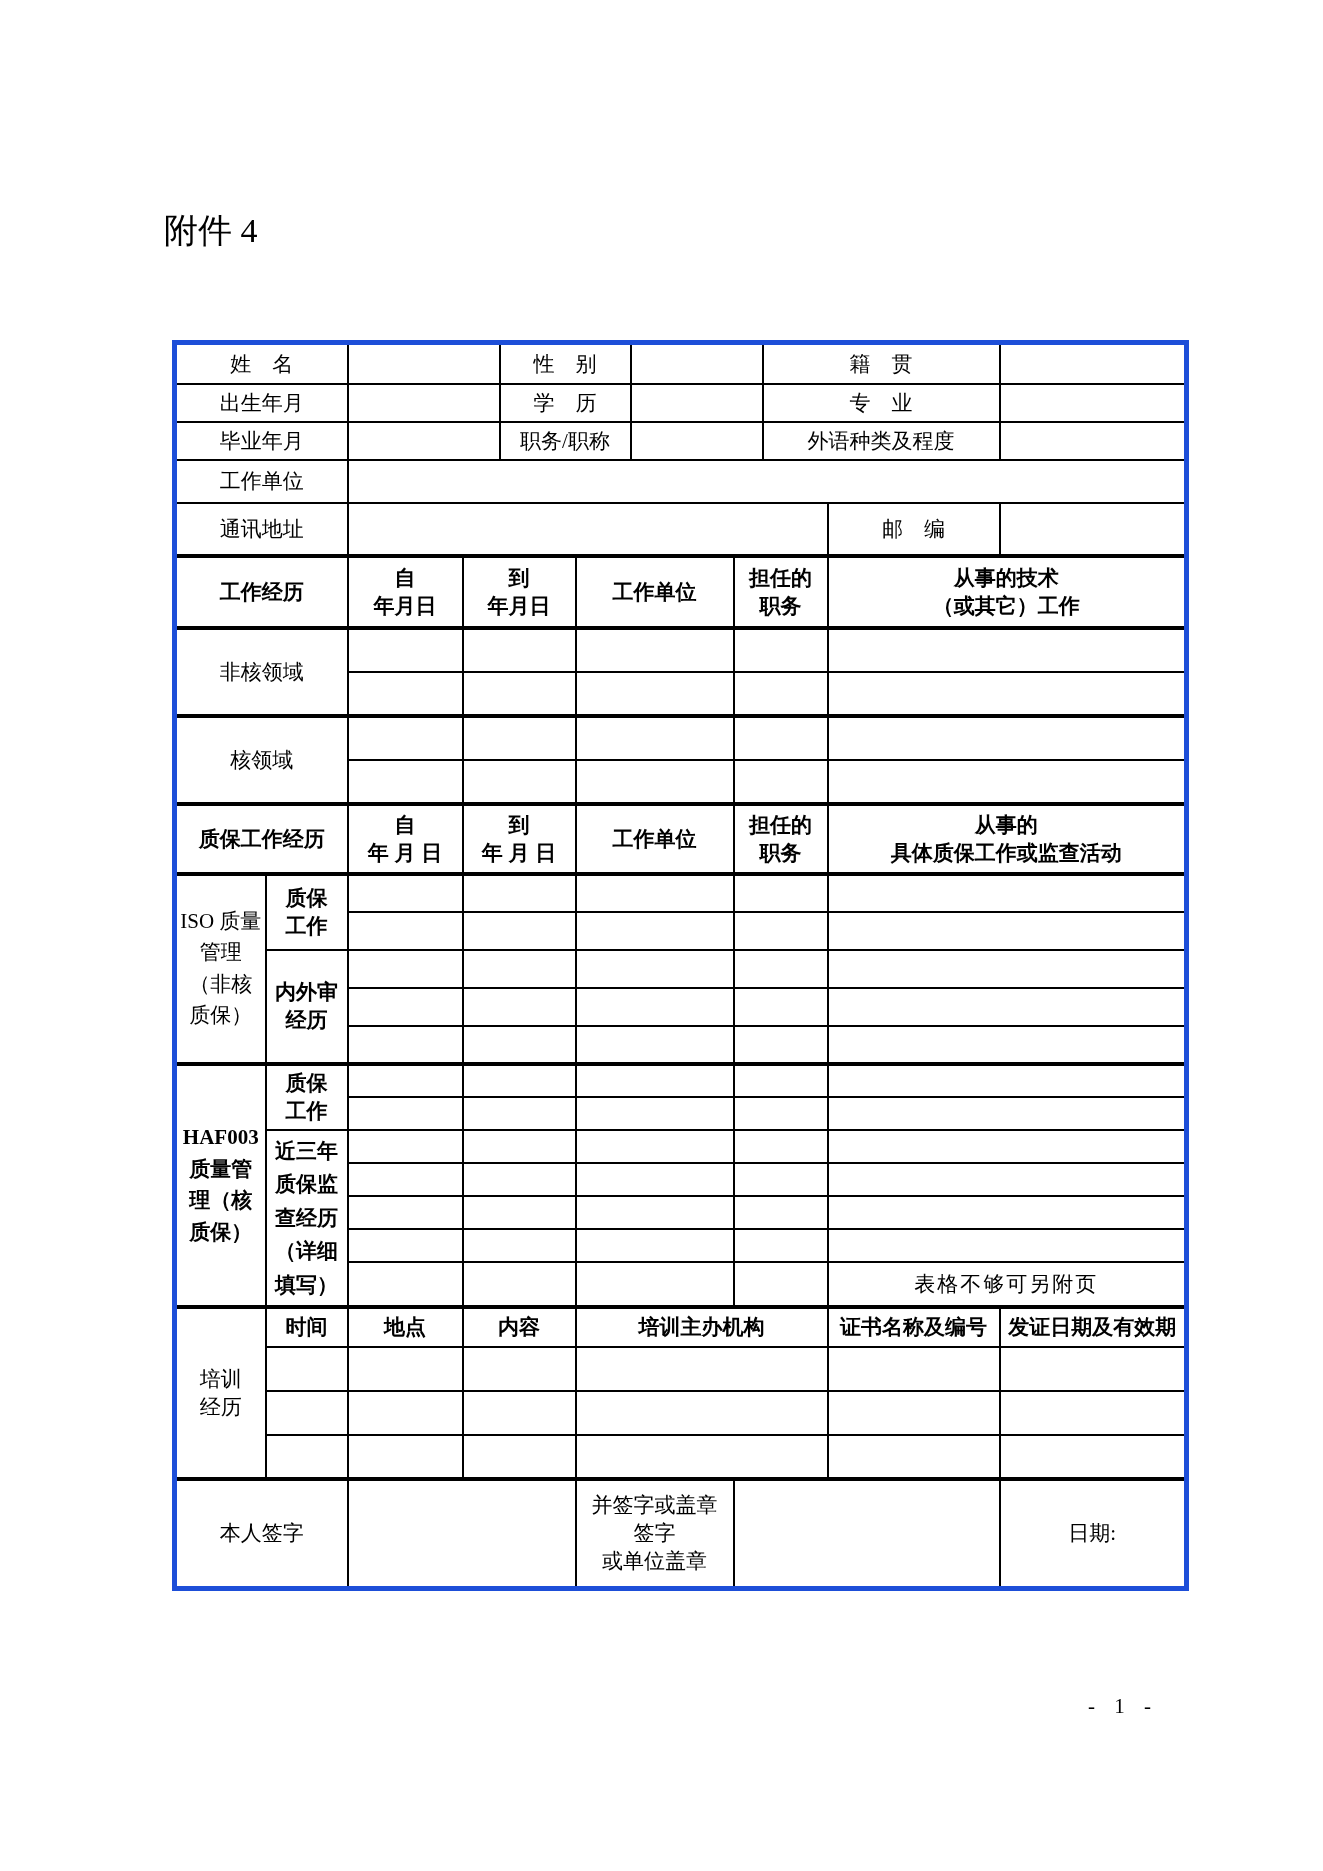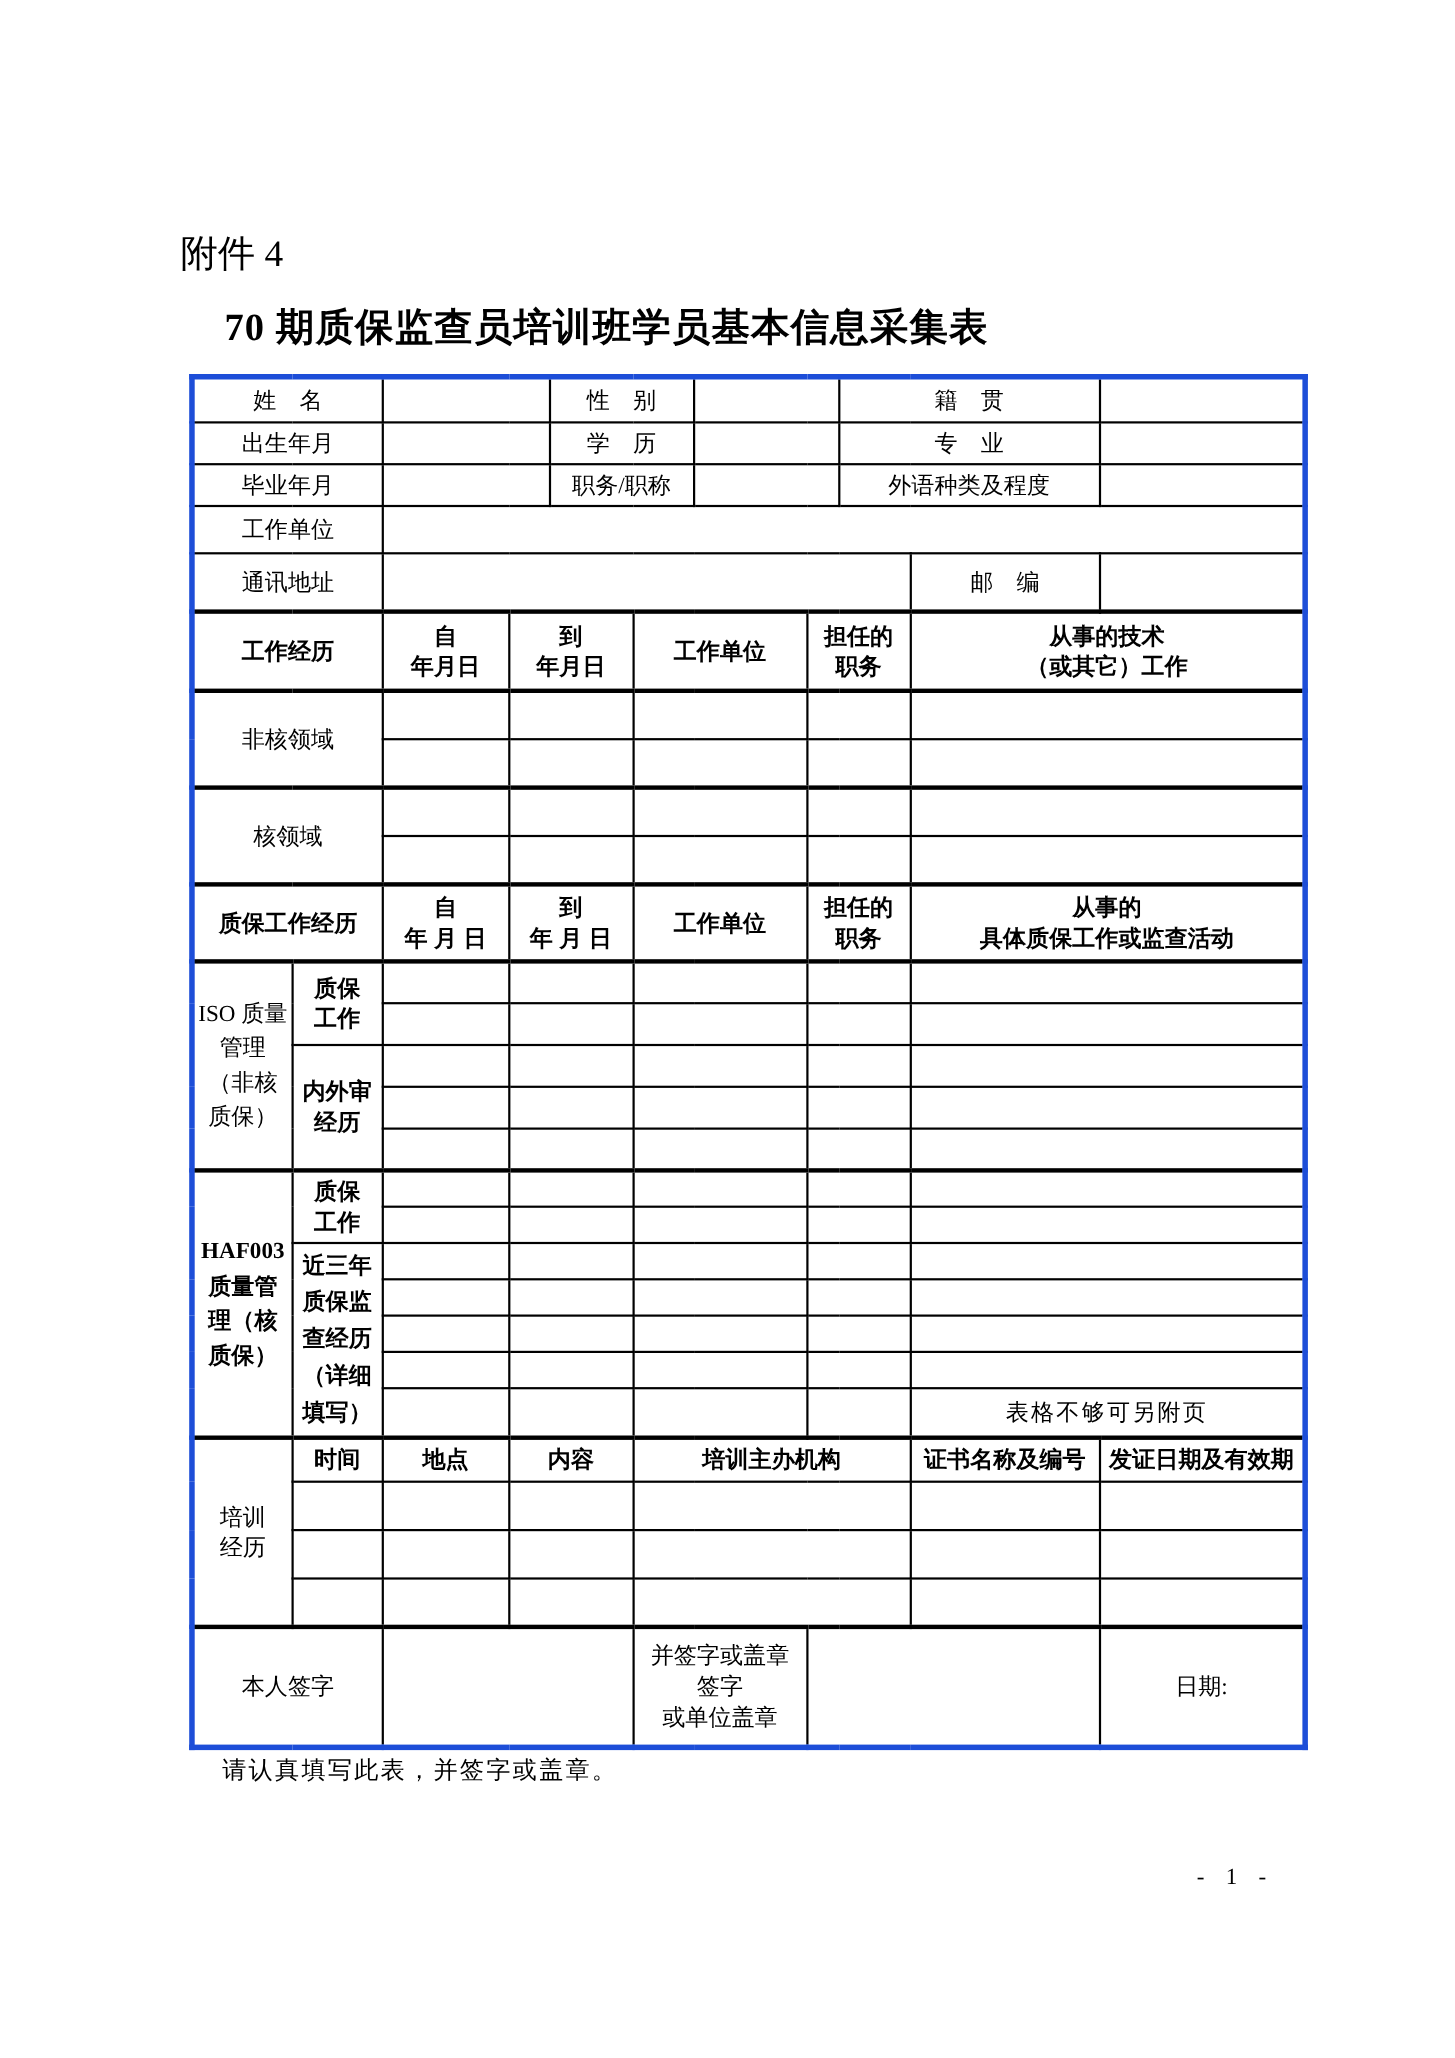--- a/index.html
+++ b/index.html
@@ -28,21 +28,20 @@
 
   .footnote { position:absolute; left:202px; top:1594px; font-size:22px; letter-spacing:2px; }
   .pagenum  { position:absolute; left:1088px; top:1694px; font-size:21px; letter-spacing:7px; }
 </style>
 </head>
 <body>
 
 <div class="page">
 
   <div class="attachment">附件 4</div>
-  <div class="title">70 期质保监查员培训班学员基本信息采集表</div>
 
   <table class="form">
     <colgroup>
       <col style="width:91px">
         <col style="width:82px">
         <col style="width:115px">
         <col style="width:37px">
       <col style="width:76px">
         <col style="width:55px">
         <col style="width:103px">
@@ -281,16 +280,15 @@
       <td colspan="3"></td>
       <td colspan="2" class="signlbl">并签字或盖章
 签字
 或单位盖章</td>
       <td colspan="3"></td>
       <td class="datecell">日期:</td>
     </tr>
   </tbody>
     </table>
 
-  <div class="footnote">请认真填写此表，并签字或盖章。</div>
   <div class="pagenum">- 1 -</div>
 
 </div>
 
 </body></html>

